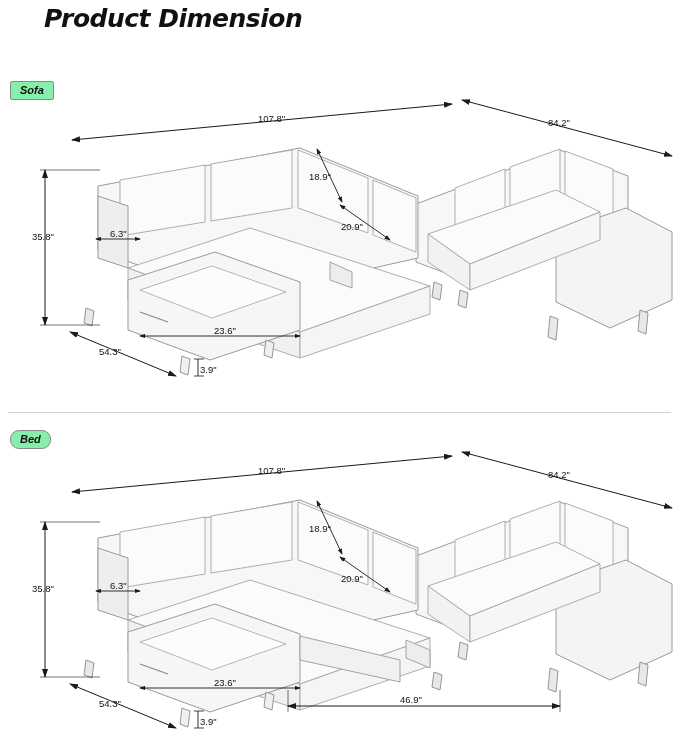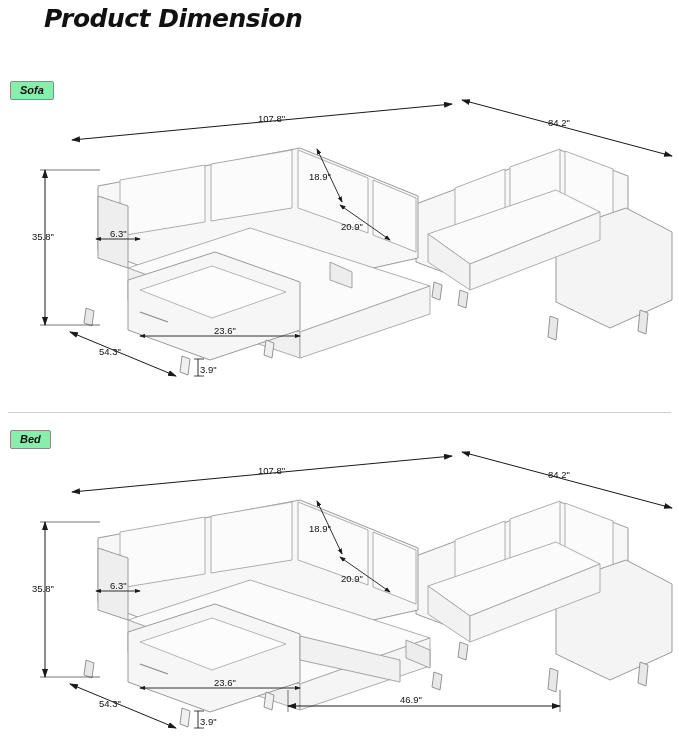--- a/index.html
+++ b/index.html
@@ -40,21 +40,21 @@
     border-radius: 2px;
     font-size: 11px;
     font-weight: 700;
     font-style: italic;
     color: #111111;
     padding: 2px 9px 3px 9px;
     line-height: 12px;
     white-space: nowrap;
   }
   .badge-sofa { left: 10px; top: 81px; }
-  .badge-bed  { left: 10px; top: 430px; }
+  .badge-bed  { left: 10px; top: 430px; border-radius: 9px; }
 
   .divider {
     position: absolute;
     left: 8px;
     width: 663px;
     height: 1px;
     background: #cfcfcf;
   }
   .divider-1 { top: 412px; }
 

